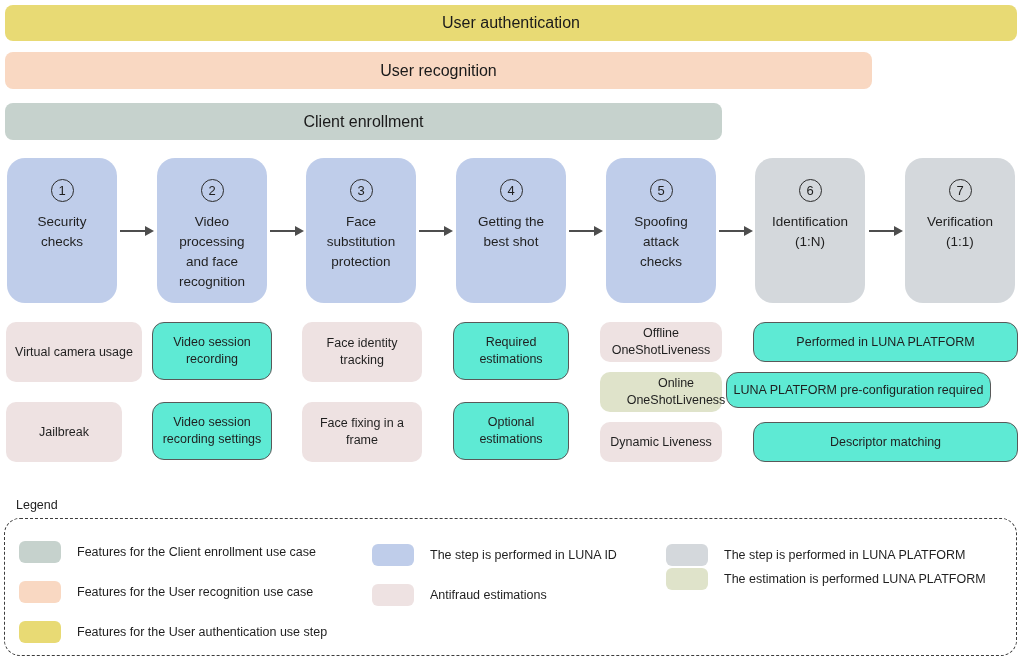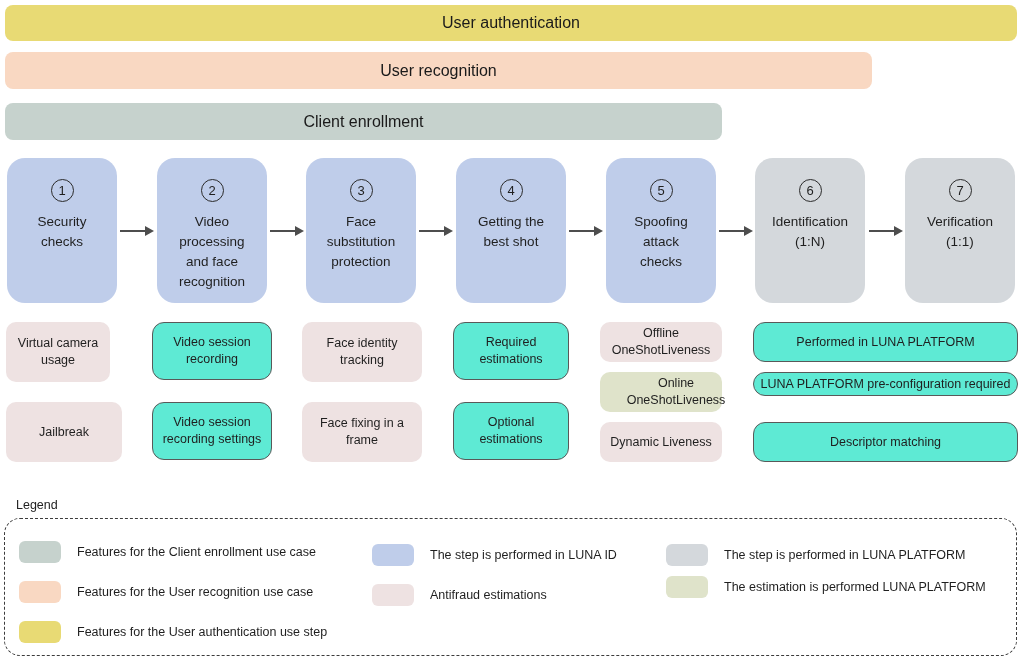--- a/index.html
+++ b/index.html
@@ -92,38 +92,38 @@
 (1:1)</span>
   </div>
 
   <div class="arrow" style="left:120px"></div>
   <div class="arrow" style="left:270px"></div>
   <div class="arrow" style="left:419px"></div>
   <div class="arrow" style="left:569px"></div>
   <div class="arrow" style="left:719px"></div>
   <div class="arrow" style="left:869px"></div>
 
-  <div class="sub pink" style="left:6px;  top:322px;width:104px;height:60px">Virtual camera usage</div>
+  <div class="sub pink" style="left:6px;  top:322px;width:136px;height:60px">Virtual camera usage</div>
   <div class="sub pink" style="left:6px;  top:402px;width:116px;height:60px">Jailbreak</div>
 
   <div class="sub outline" style="left:152px;top:322px;width:120px;height:58px">Video session recording</div>
   <div class="sub outline" style="left:152px;top:402px;width:120px;height:58px">Video session recording settings</div>
 
   <div class="sub pink" style="left:302px;top:322px;width:120px;height:60px">Face identity tracking</div>
   <div class="sub pink" style="left:302px;top:402px;width:120px;height:60px">Face fixing in a frame</div>
 
   <div class="sub outline" style="left:453px;top:322px;width:116px;height:58px">Required estimations</div>
   <div class="sub outline" style="left:453px;top:402px;width:116px;height:58px">Optional estimations</div>
 
   <div class="sub pink" style="left:600px;top:322px;width:122px;height:40px">Offline OneShotLiveness</div>
   <div class="sub green" style="left:600px;top:372px;width:122px;height:40px">Online OneShotLiveness</div>
   <div class="sub pink" style="left:600px;top:422px;width:122px;height:40px">Dynamic Liveness</div>
 
   <div class="sub outline" style="left:753px;top:322px;width:265px;height:40px">Performed in LUNA PLATFORM</div>
-  <div class="sub outline" style="left:753px;top:372px;width:265px;height:24px">LUNA PLATFORM pre-configuration required</div>
+  <div class="sub outline" style="left:726px;top:372px;width:265px;height:36px">LUNA PLATFORM pre-configuration required</div>
   <div class="sub outline" style="left:753px;top:422px;width:265px;height:40px">Descriptor matching</div>
 
   <div class="legend-title">Legend</div>
   <div class="legend-box">
     <div class="leg" style="left:14px;top:22px">
       <span class="sw" style="background:var(--enrollment-sage)"></span>
       <span class="leg-lbl">Features for the Client enrollment use case</span>
     </div>
     <div class="leg" style="left:14px;top:62px">
       <span class="sw" style="background:var(--recognition-peach)"></span>
@@ -138,19 +138,19 @@
       <span class="leg-lbl">The step is performed in LUNA ID</span>
     </div>
     <div class="leg" style="left:367px;top:65px">
       <span class="sw" style="background:var(--antifraud-pink)"></span>
       <span class="leg-lbl">Antifraud estimations</span>
     </div>
     <div class="leg" style="left:661px;top:25px">
       <span class="sw" style="background:var(--luna-platform-gray)"></span>
       <span class="leg-lbl">The step is performed in LUNA PLATFORM</span>
     </div>
-    <div class="leg" style="left:661px;top:57px">
+    <div class="leg" style="left:661px;top:49px">
       <span class="sw" style="background:var(--estimation-green)"></span>
       <span class="leg-lbl">The estimation is performed LUNA PLATFORM</span>
     </div>
   </div>
 
 </div>
 
 </body></html>

